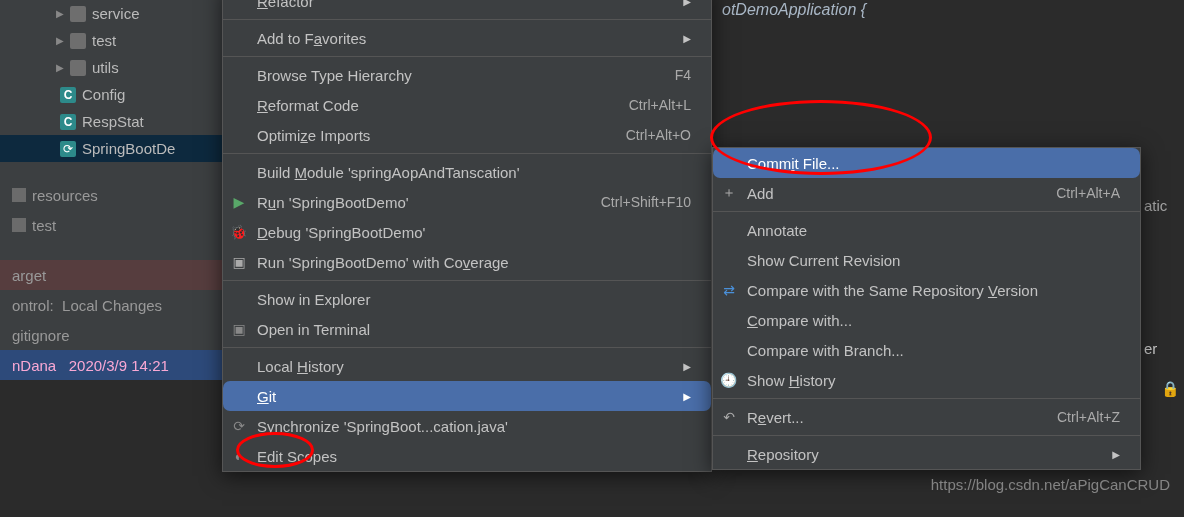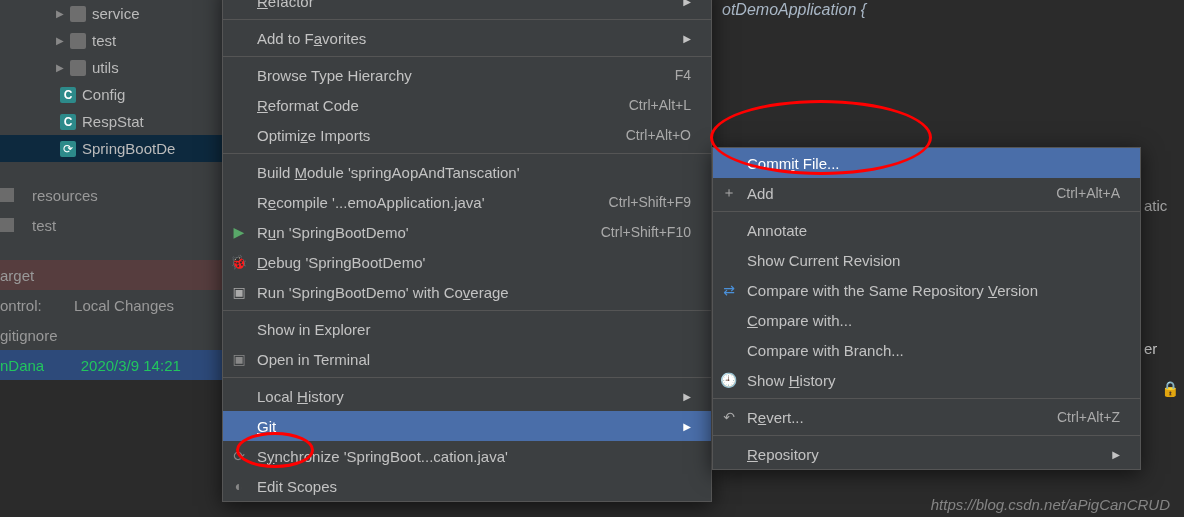--- a/index.html
+++ b/index.html
@@ -9,44 +9,44 @@
 .tree-row.depth2 { padding-left: 56px; }
 .tree-row.depth3 { padding-left: 60px; }
 .tree-row.selected { background: #0d293e; }
 .tree-row .arrow { width: 10px; font-size: 10px; color: #888; margin-right: 4px; }
 .tree-row .ficon { width: 16px; height: 16px; margin-right: 6px; display: inline-flex; align-items: center; justify-content: center; font-size: 12px; border-radius: 2px; }
 .folder-icon { background: #6e6e6e; }
 .class-icon { background: #2d8a8a; border-radius: 50%; color: #fff; font-size: 10px; font-weight: bold; }
 .spring-icon { background: #2d8a8a; border-radius: 50%; color: #fff; }
 
 .bottom-panel { position: absolute; left: 0; top: 180px; width: 222px; }
-.bottom-row { height: 30px; display: flex; align-items: center; padding-left: 0; color: #999; gap: 12px; }
+.bottom-row { height: 30px; display: flex; align-items: center; padding-left: 12px; color: #999; }
 .bottom-row.red { background: #8b3a3a55; margin-top: 20px; }
-.bottom-row.blue { background: #2d4a7a; color: #22c55e; }
+.bottom-row.blue { background: #2d4a7a; color: #f9a8d4; }
 .bottom-row .ficon2 { width: 14px; height: 14px; background: #6b6b6b; margin-right: 6px; }
 
 .editor { position: absolute; left: 222px; top: 0; right: 0; height: 100%; background: #2b2b2b; }
 .code-line { position: absolute; top: 0; left: 500px; color: #a9b7c6; font-family: "Consolas", monospace; font-size: 16px; font-style: italic; }
 
 .context-menu { position: absolute; background: #3c3f41; border: 1px solid #555; box-shadow: 0 4px 20px rgba(0,0,0,.6); }
 .menu1 { left: 222px; top: -15px; width: 490px; }
 .menu2 { left: 712px; top: 147px; width: 429px; }
 .menu-item { height: 30px; display: flex; align-items: center; padding: 0 20px 0 34px; position: relative; color: #c3c3c3; cursor: default; }
-.menu-item.highlighted { background: #4a6ea9; color: #fff; }
+.menu-item.highlighted { background: #4a6ea9; color: #fff; border-radius: 7px; }
 .menu-item .micon { position: absolute; left: 8px; width: 16px; height: 16px; display: inline-flex; align-items: center; justify-content: center; font-size: 14px; }
 .menu-item .shortcut { margin-left: auto; color: #aaa; font-size: 14px; }
 .menu-item .sub-arrow { margin-left: auto; font-size: 10px; }
 .menu-sep { height: 1px; background: #555; margin: 3px 0; }
 .mnemonic { text-decoration: underline; }
 
 .ellipse { position: absolute; border: 3px solid #ff0000; border-radius: 50%; pointer-events: none; }
 .ell1 { left: 236px; top: 432px; width: 78px; height: 36px; }
 .ell2 { left: 710px; top: 100px; width: 222px; height: 75px; }
 
-.watermark { position: absolute; right: 14px; bottom: 4px; color: #aaa; font-size: 15px; opacity: .7; font-style: italic; }
+.watermark { position: absolute; right: 14px; bottom: 24px; color: #aaa; font-size: 15px; opacity: .7; }
 .right-frag { position: absolute; right: 0; top: 190px; width: 40px; height: 30px; background: #2b2b2b; color: #a3a3a3; font-family: Consolas, monospace; display: flex; align-items: center; }
 .right-frag2 { position: absolute; right: 0; top: 340px; width: 40px; height: 30px; color: #ccc; display: flex; align-items: flex-start; }
 .lock-icon { position: absolute; right: 4px; top: 380px; color: #777; }
 </style>
 </head>
 <body>
 
 <div class="project-tree">
   <div class="tree-row depth2">
       <span class="arrow">▶</span>
@@ -129,24 +129,20 @@
     </div>
   <div class="menu-item">
       <span>Optimi<span class="mnemonic">z</span>e Imports</span>
       <span class="shortcut">Ctrl+Alt+O</span>
     </div>
   <div class="menu-sep"></div>
   <div class="menu-item">
       <span>Build <span class="mnemonic">M</span>odule 'springAopAndTanscation'</span>
     </div>
   <div class="menu-item">
-      <span>R<span class="mnemonic">e</span>compile '...emoApplication.java'</span>
-      <span class="shortcut">Ctrl+Shift+F9</span>
-    </div>
-  <div class="menu-item">
       <span class="micon" style="color:#59a869">▶</span>
       <span>R<span class="mnemonic">u</span>n 'SpringBootDemo'</span>
       <span class="shortcut">Ctrl+Shift+F10</span>
     </div>
   <div class="menu-item">
       <span class="micon" style="color:#59a869">🐞</span>
       <span><span class="mnemonic">D</span>ebug 'SpringBootDemo'</span>
     </div>
   <div class="menu-item">
       <span class="micon" style="color:#aaa">▣</span>

